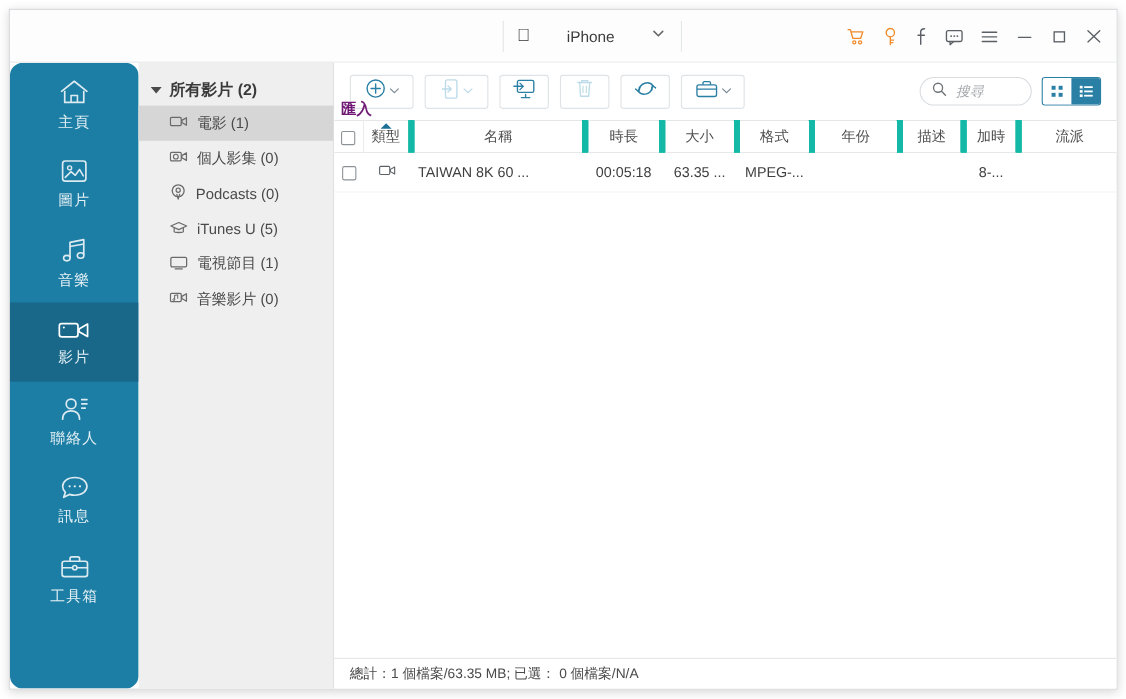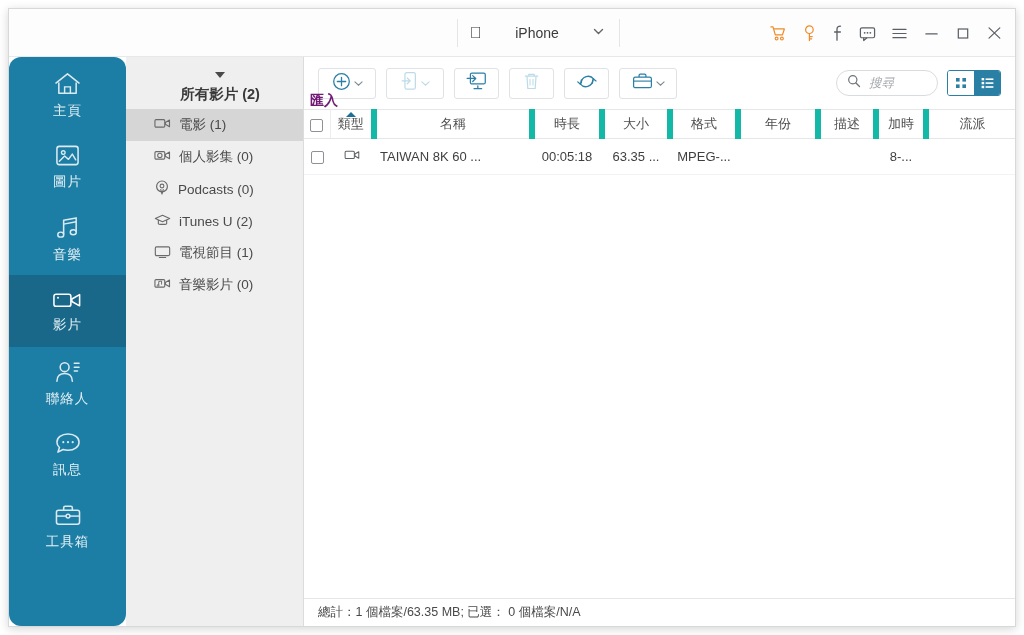--- a/index.html
+++ b/index.html
@@ -77,21 +77,20 @@
     width: 178px; min-width: 178px;
     background: #efefef;
     border-right: 1px solid #dcdcdc;
     padding-top: 10px;
   }
   #cat-header {
     display: flex; align-items: center; gap: 7px;
     padding: 5px 0 5px 11px;
     font-size: 14.5px; color: #3a3a3a; font-weight: bold;
     cursor: pointer;
-    flex-direction: column;
   }
   #cat-header .tri {
     width: 0; height: 0;
     border-left: 5px solid transparent; border-right: 5px solid transparent;
     border-top: 6px solid #4a4a4a;
   }
   .cat-item {
     height: 32px; display: flex; align-items: center; gap: 8px;
     padding-left: 28px; font-size: 13.5px; color: #4a4a4a; cursor: pointer;
   }
@@ -385,21 +384,21 @@
         <span>Podcasts (0)</span>
       </div>
 
       <div class="cat-item">
         <span>
           <svg width="17" height="14" viewBox="0 0 18 14">
             <path d="M9 2 L16.6 5.4 L9 8.8 L1.4 5.4 Z" stroke="#6a6a6a" stroke-width="1.2" fill="none" stroke-linejoin="round"></path>
             <path d="M4.6 7 V11 C4.6 12 13.4 12 13.4 11 V7" stroke="#6a6a6a" stroke-width="1.2" fill="none"></path>
           </svg>
         </span>
-        <span>iTunes U (2)</span>
+        <span>iTunes U (5)</span>
       </div>
 
       <div class="cat-item">
         <span>
           <svg width="17" height="14" viewBox="0 0 18 14">
             <rect x="1.4" y="1.6" width="15.2" height="9.2" rx="1.3" stroke="#6a6a6a" stroke-width="1.2" fill="none"></rect>
             <path d="M5.6 12.8 h6.8" stroke="#6a6a6a" stroke-width="1.2" stroke-linecap="round"></path>
           </svg>
         </span>
         <span>電視節目 (1)</span>

